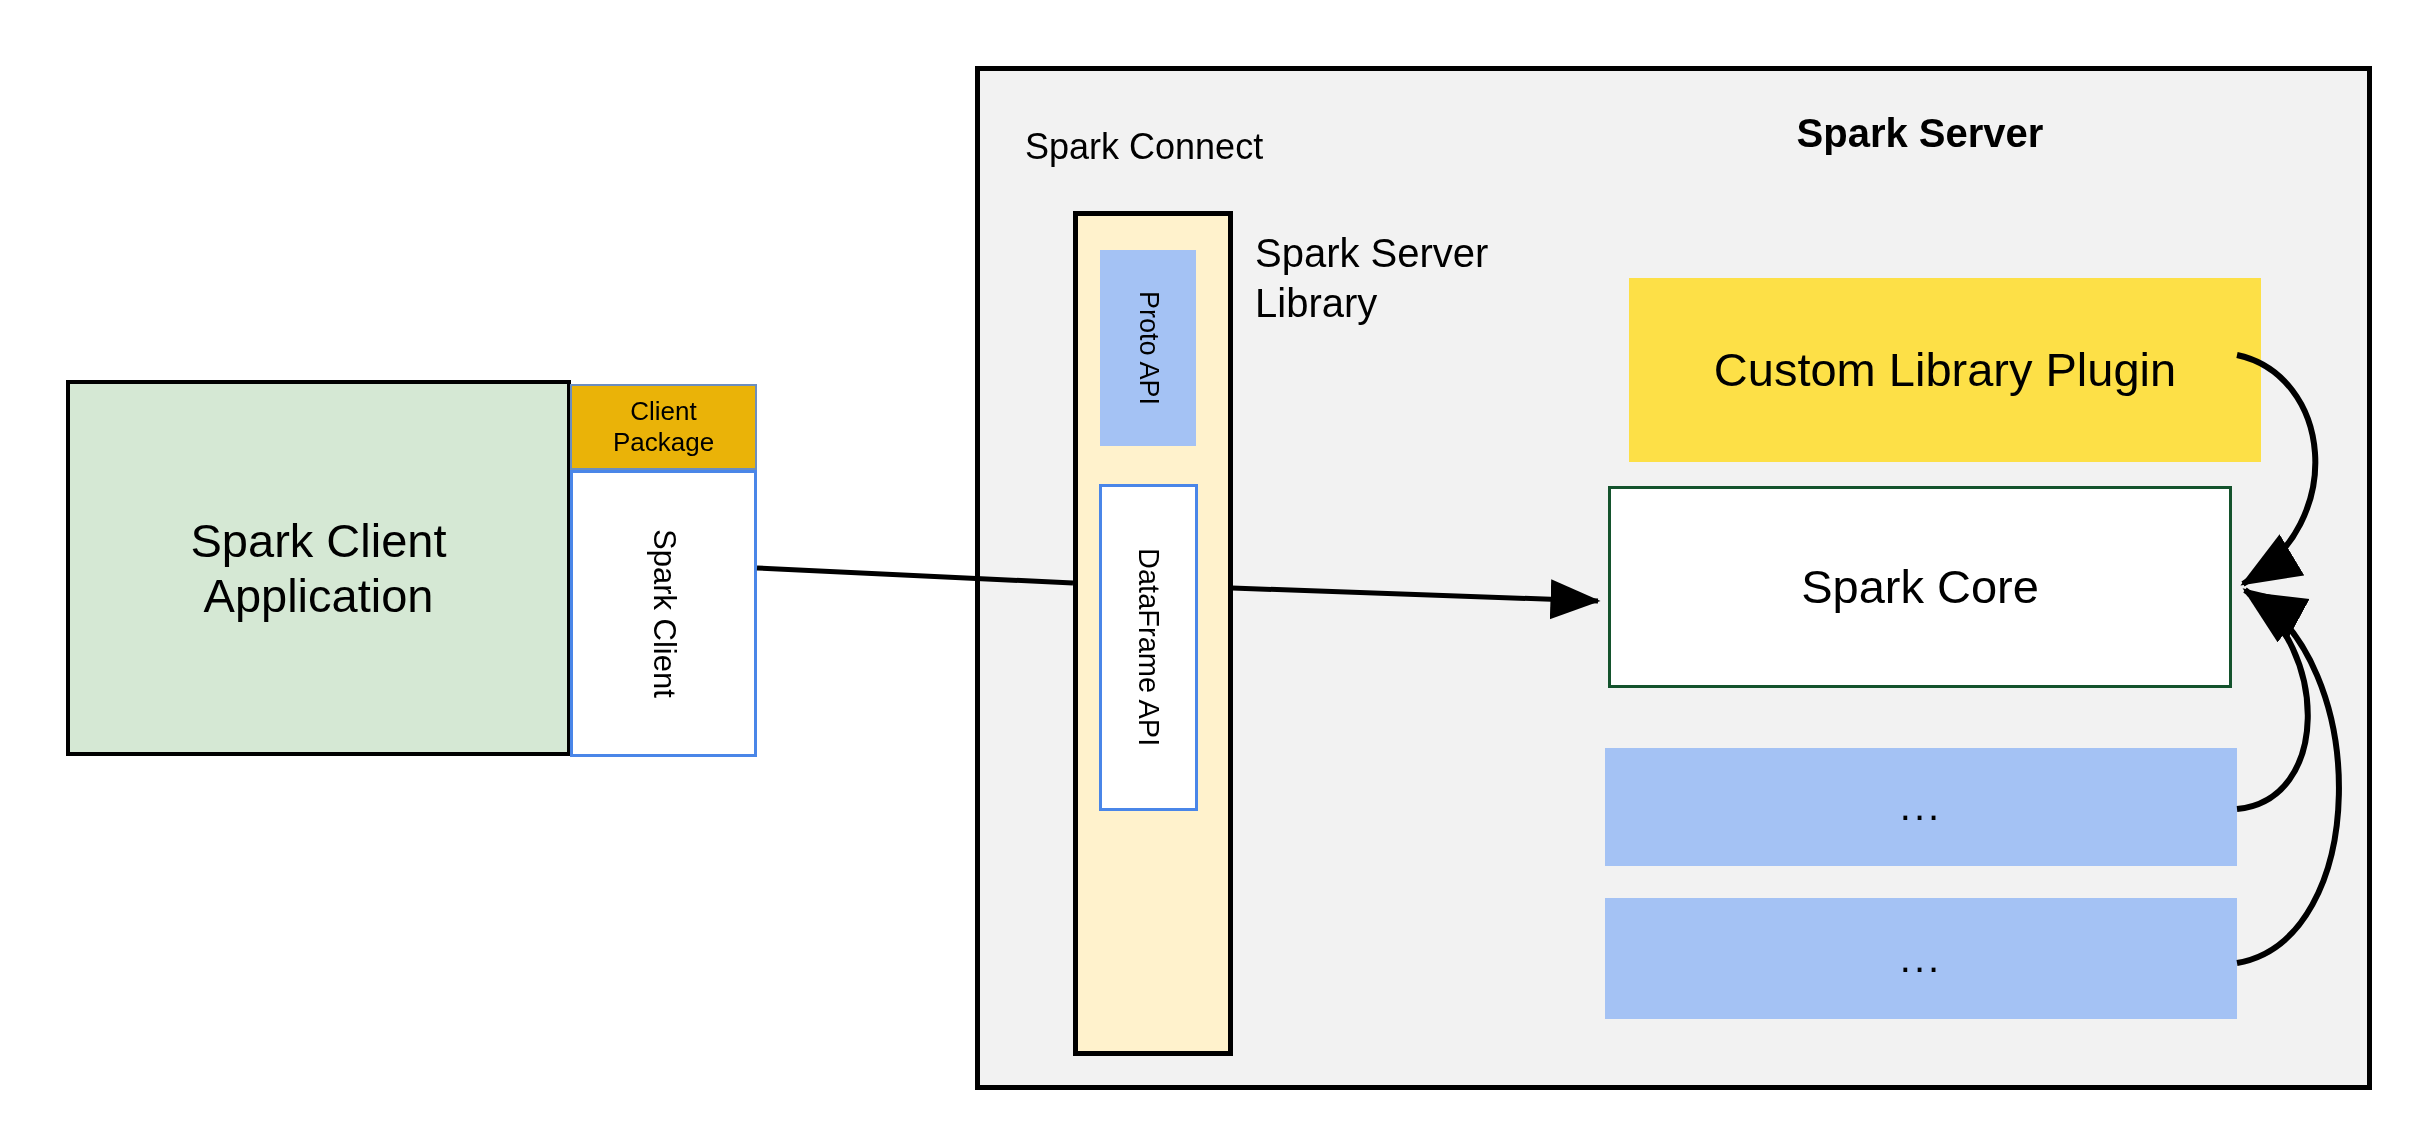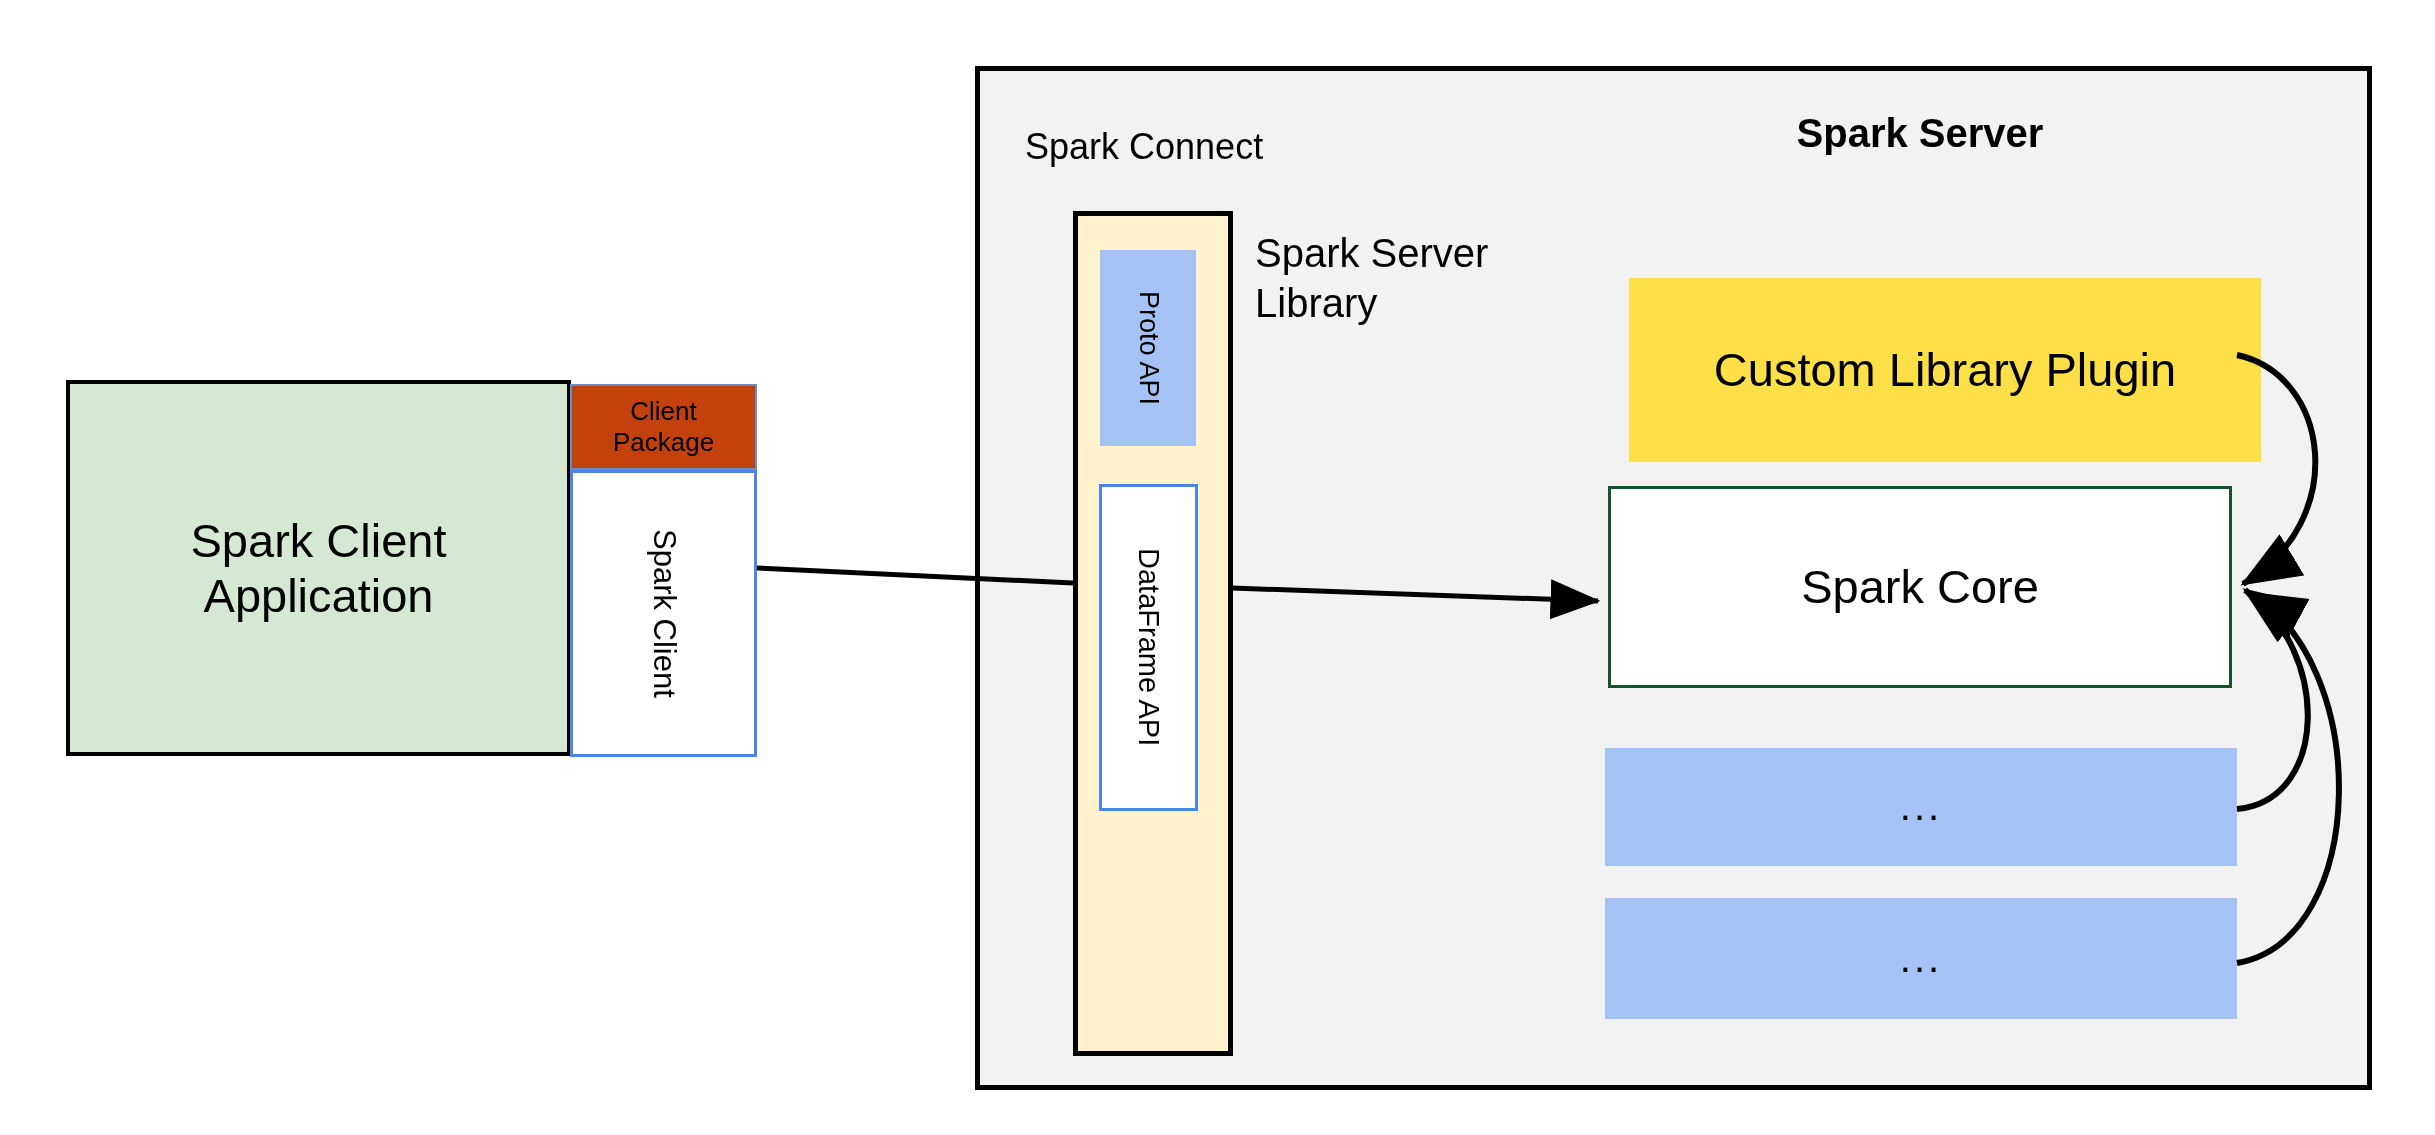--- a/index.html
+++ b/index.html
@@ -34,21 +34,21 @@
     left: 66px; top: 380px; width: 505px; height: 376px;
     background: #d5e8d4;
     border: 4px solid #000000;
     font-size: 47px;
     color: #000000;
   }
   #client-app-label { white-space: pre-line; }
 
   #client-package-box {
     left: 570px; top: 384px; width: 187px; height: 86px;
-    background: #c2410c;
+    background: #eab308;
     border: 2px solid #6c8ebf;
     font-size: 26px;
   }
   #client-package-label { white-space: pre-line; }
 
   #spark-client-box {
     left: 570px; top: 470px; width: 187px; height: 287px;
     background: #ffffff;
     border: 3px solid #4a86e8;
     font-size: 31px;

